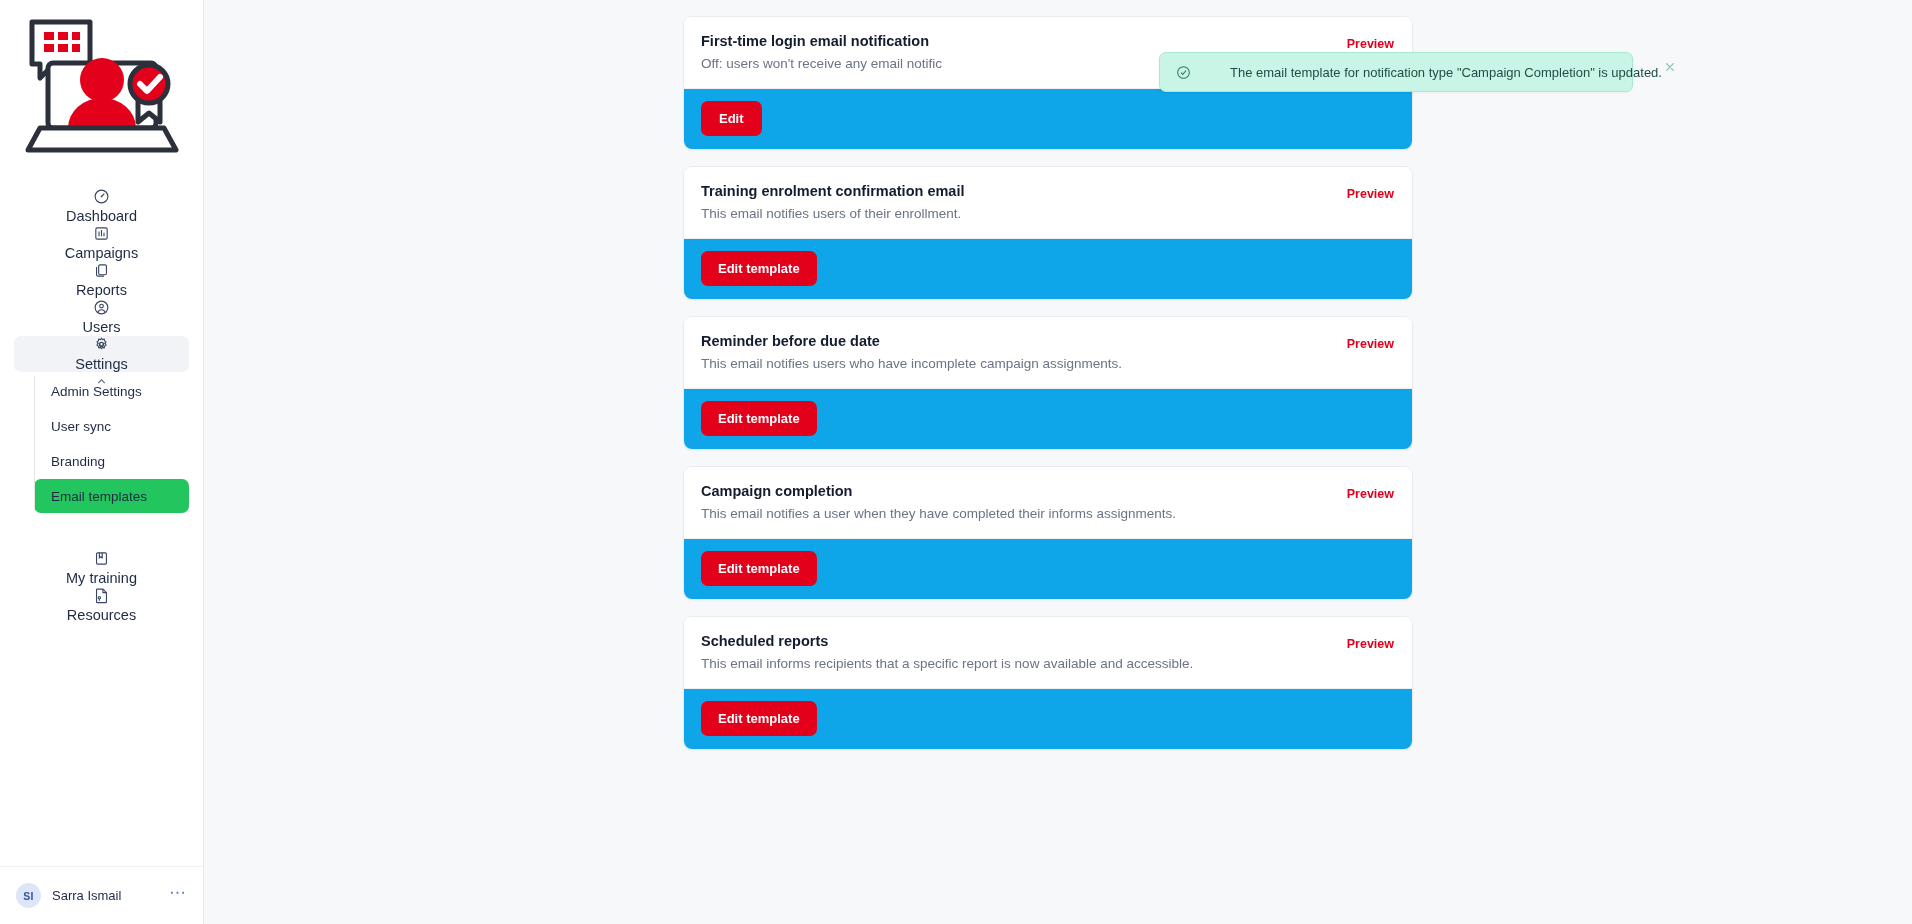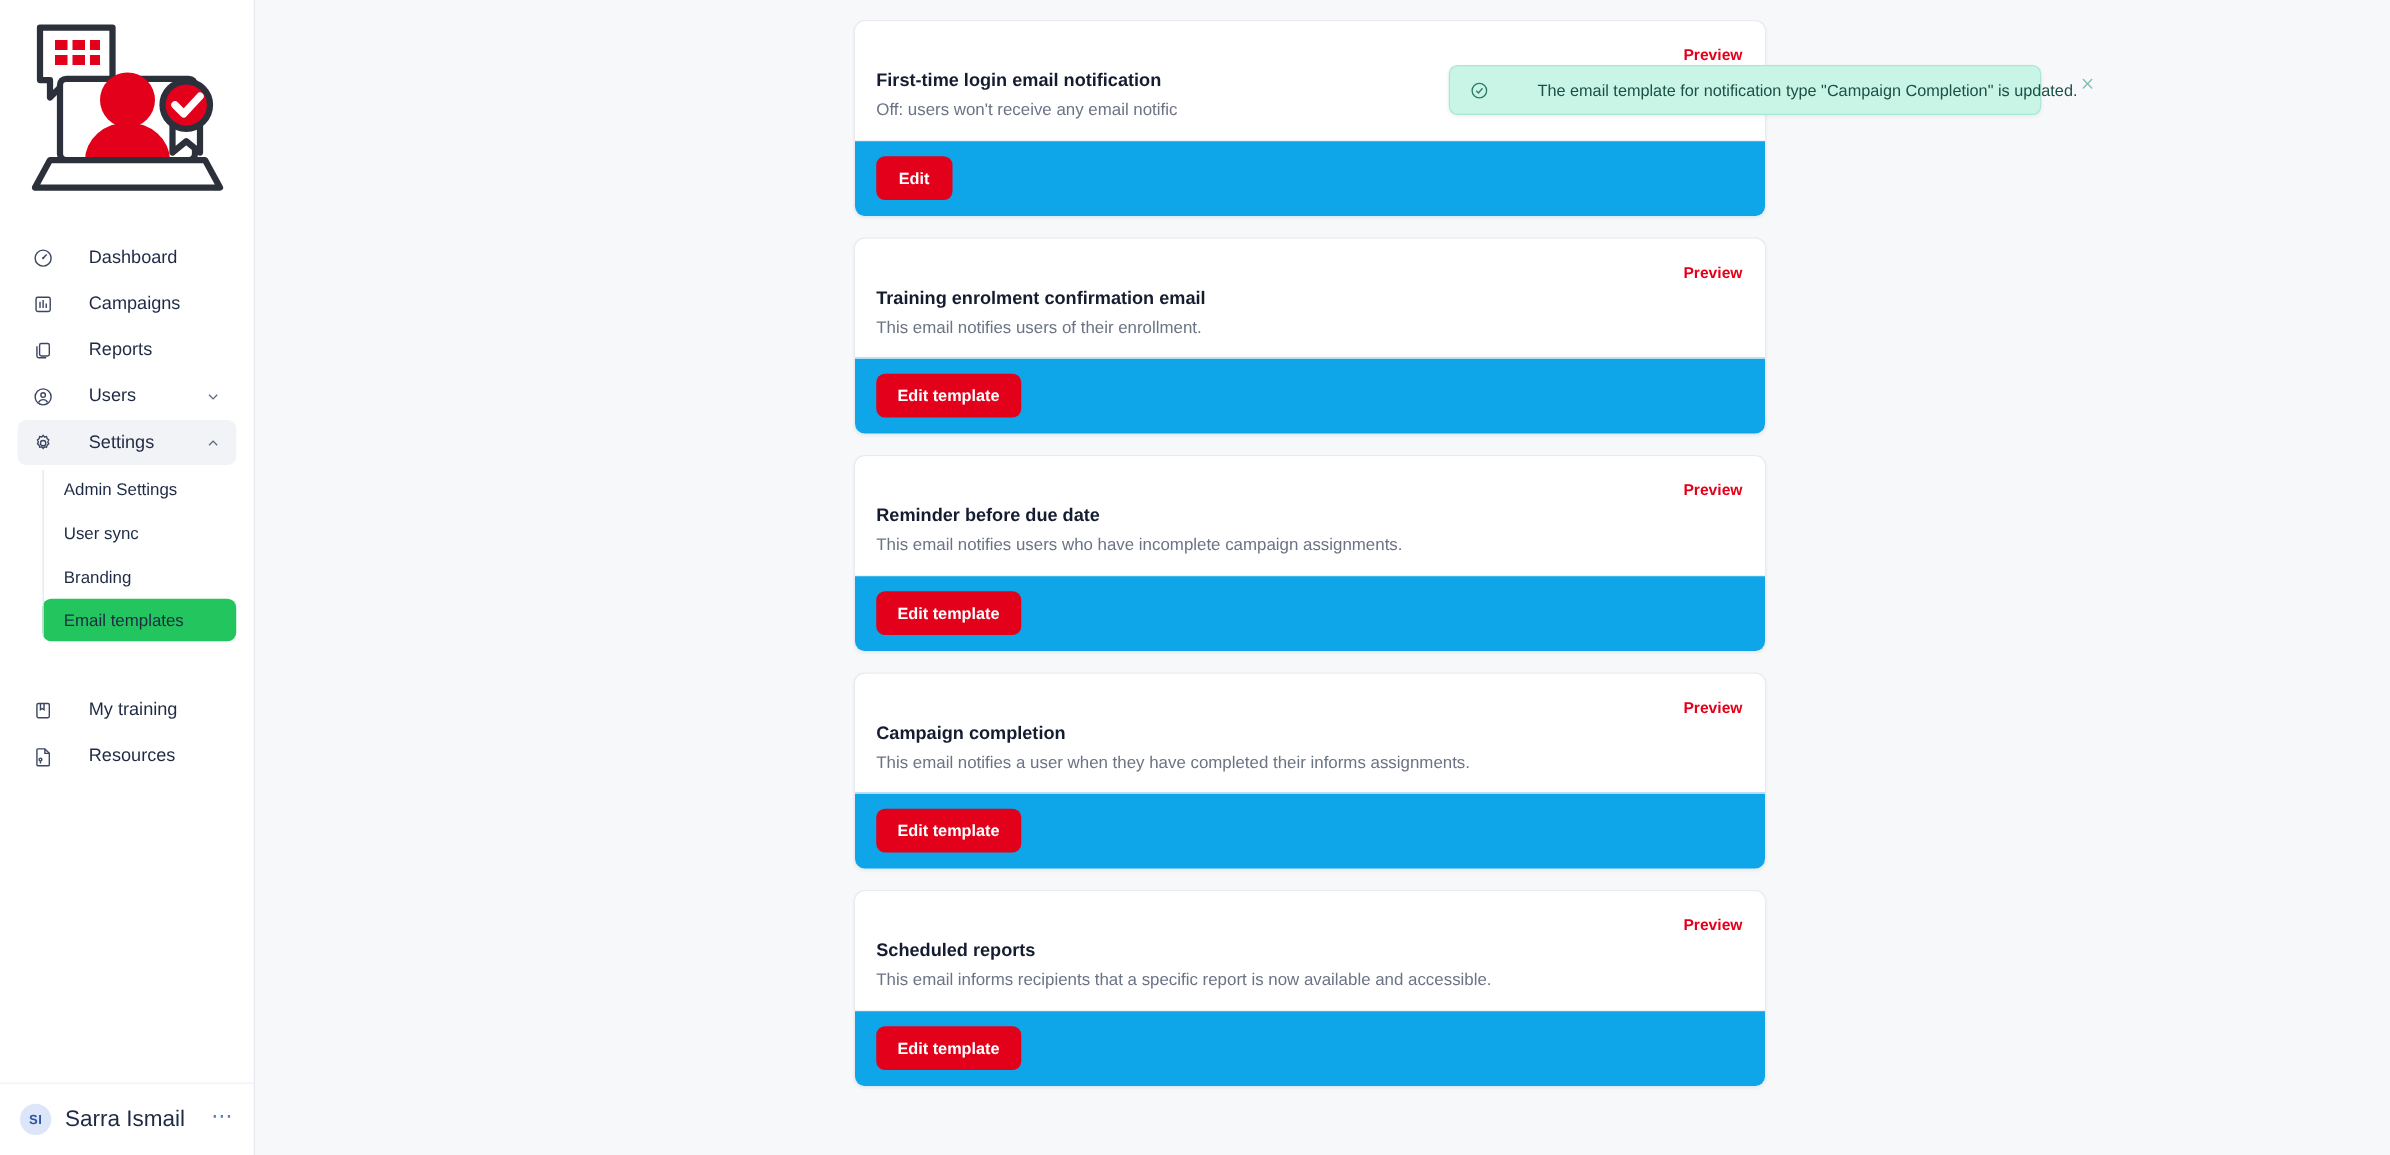--- a/index.html
+++ b/index.html
@@ -17,24 +17,24 @@
     background: #ffffff;
     border-right: 1px solid #e7e9ee;
     display: flex; flex-direction: column;
     position: relative; z-index: 5;
   }
   .logo-wrap { padding: 10px 0 6px 18px; }
   .logo { width: 172px; height: 172px; display: block; }
 
   .nav { padding: 0 14px; }
   .nav-item {
-    display: flex; align-items: center; gap: 28px;
+    display: flex; align-items: center; gap: 3px;
     height: 36px; padding: 0 12px; margin-bottom: 1px;
     border-radius: 7px; cursor: pointer;
-    color: #1f2a44; font-size: 14.5px;
+    color: #1f2a44; font-size: 14.5px; flex-direction: column;
   }
   .nav-item.active { background: #f2f3f6; }
   .nav-item .ico { width: 17px; height: 17px; flex: 0 0 17px; display:block; color:#3b4662; }
   .nav-label { flex: 1 1 auto; white-space: nowrap; }
   .chev { width: 13px; height: 13px; flex: 0 0 13px; color: #5c6781; }
 
   .subnav { margin: 2px 0 0 0; padding-left: 20px; position: relative; }
   .subnav:before {
     content: ""; position: absolute; left: 20px; top: 2px; bottom: 4px;
     width: 1px; background: #e2e5ea;
@@ -58,21 +58,21 @@
     cursor: pointer;
   }
   .avatar {
     width: 25px; height: 25px; flex: 0 0 25px; border-radius: 50%;
     background: #dde6f8; color: #2f56a5;
     font-size: 10.5px; font-weight: bold;
     display: flex; align-items: center; justify-content: center;
     letter-spacing: .3px;
     text-align: center;
   }
-  .profile-name { flex: 1 1 auto; font-size: 18px; color: #1f2a44; white-space: nowrap; }
+  .profile-name { flex: 1 1 auto; font-size: 13px; color: #1f2a44; white-space: nowrap; }
   .dots { color: #5b7bc4; font-size: 17px; line-height: 10px; letter-spacing: 1px; padding-bottom: 6px; }
 
   
   .main {
     flex: 1 1 auto; height: 924px; overflow: hidden;
     position: relative;
   }
   .cards {
     width: 730px;
     margin: 0 auto;
@@ -86,21 +86,21 @@
     border-radius: 9px;
     margin-bottom: 16px;
     overflow: hidden;
     box-shadow: 0 1px 2px rgba(17,24,39,.035);
   }
   .card-head {
     display: flex; align-items: flex-start;
     padding: 14px 18px 15px 17px;
     background: #ffffff;
   }
-  .card-head-text { flex: 1 1 auto; min-width: 0; margin-top: 24px; }
+  .card-head-text { flex: 1 1 auto; min-width: 0; }
   .card-title {
     font-size: 14.5px; font-weight: bold; color: #141c2f;
     line-height: 20px; margin-bottom: 3px;
   }
   .card-desc { font-size: 13.5px; color: #6b7385; line-height: 19px; }
   .preview-link {
     flex: 0 0 auto; margin-left: 16px; margin-top: 6px;
     font-size: 12.5px; font-weight: bold; color: #e3001b;
     cursor: pointer; white-space: nowrap;
   }

